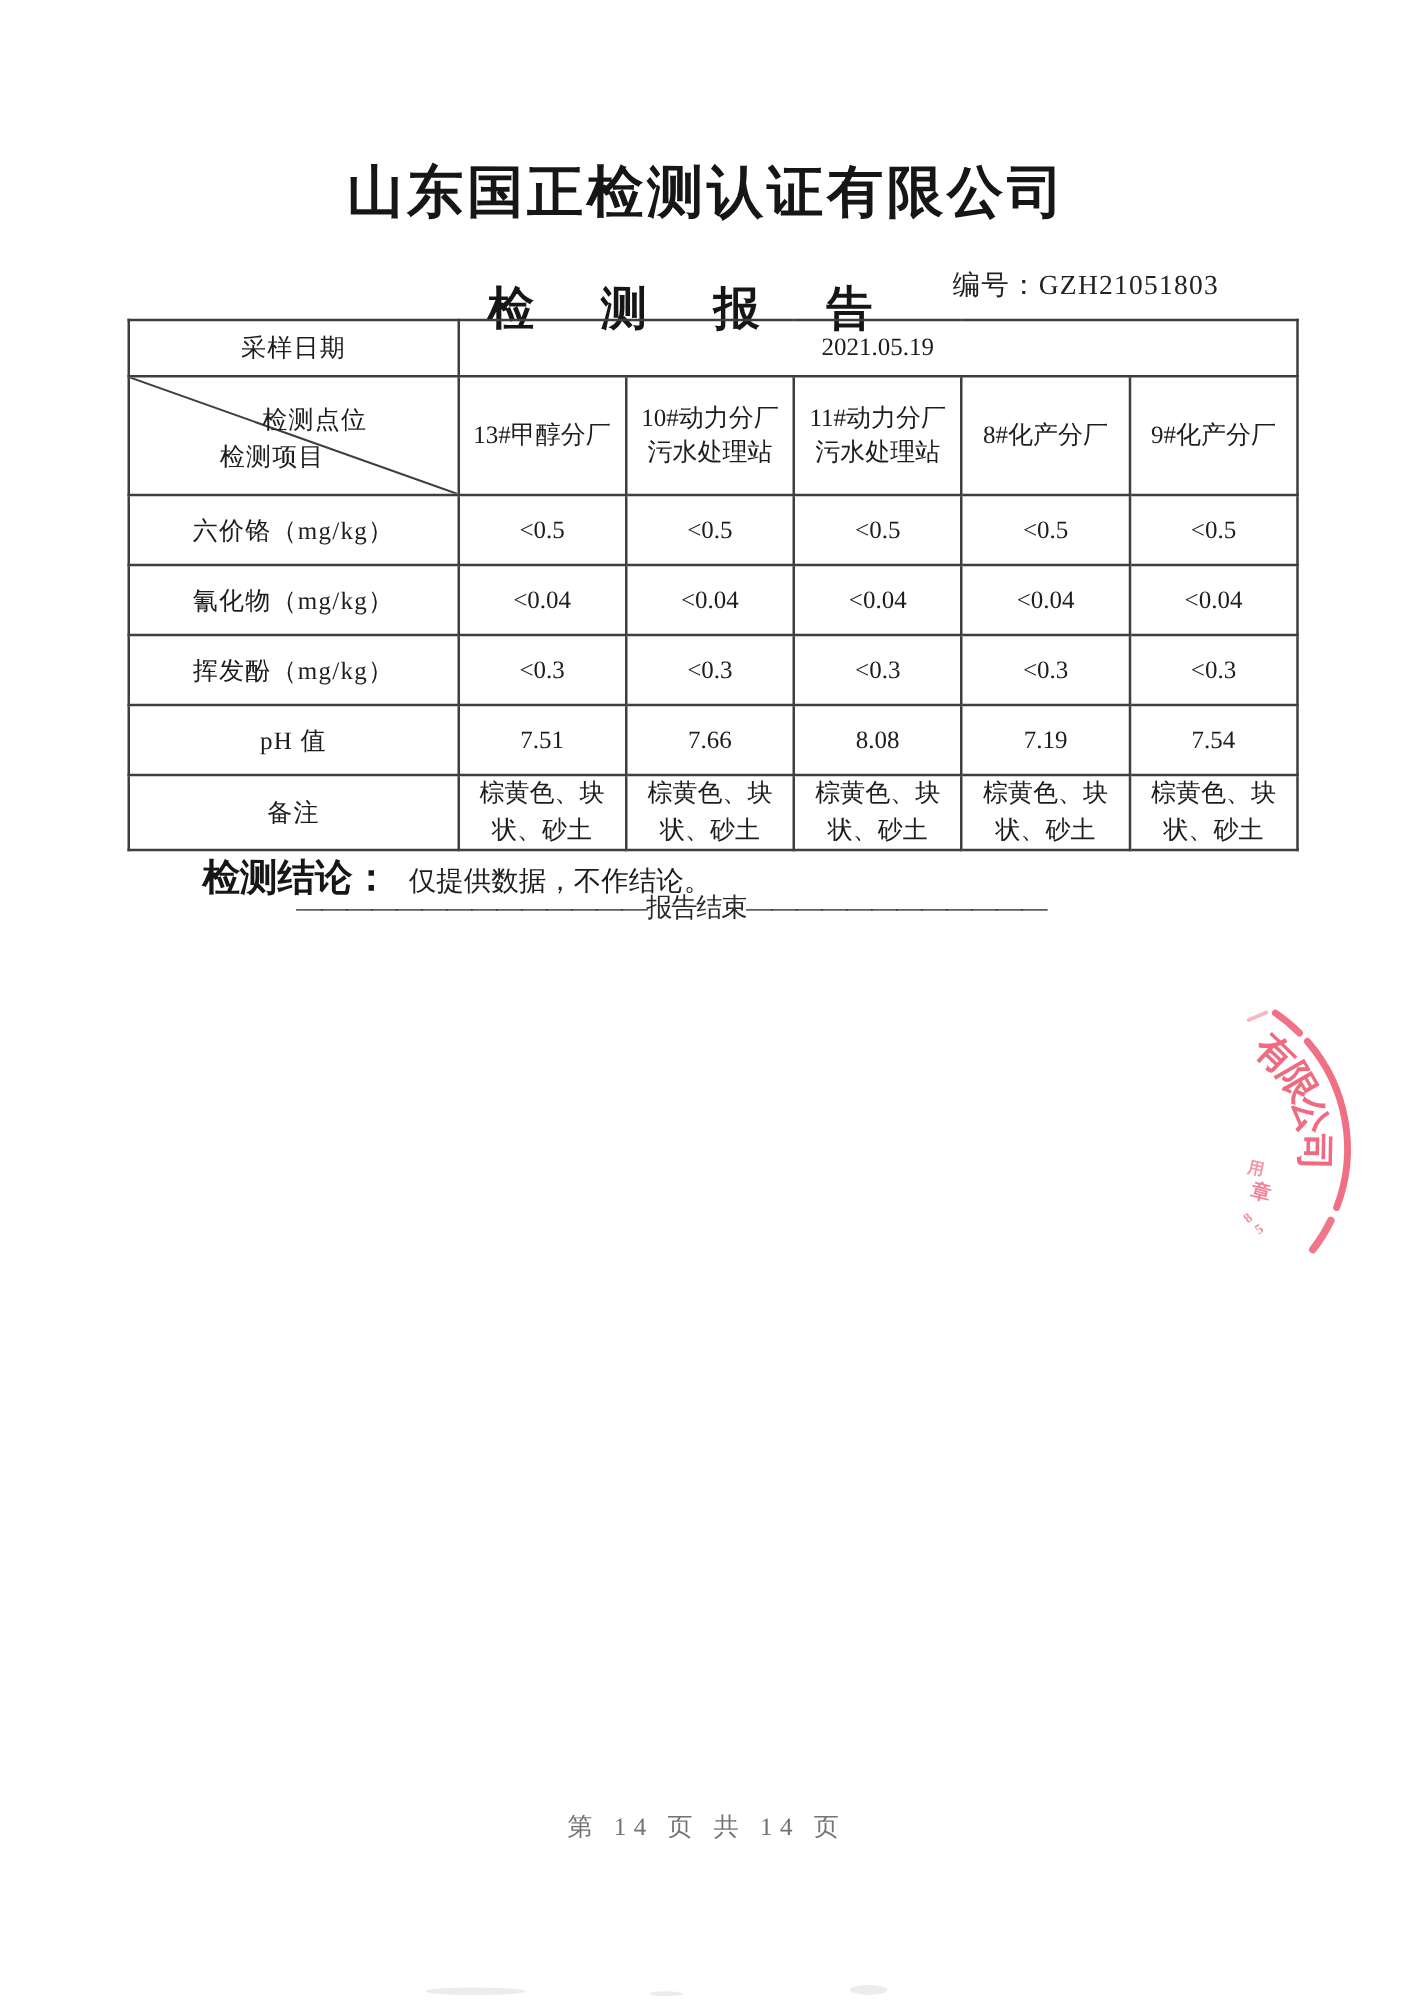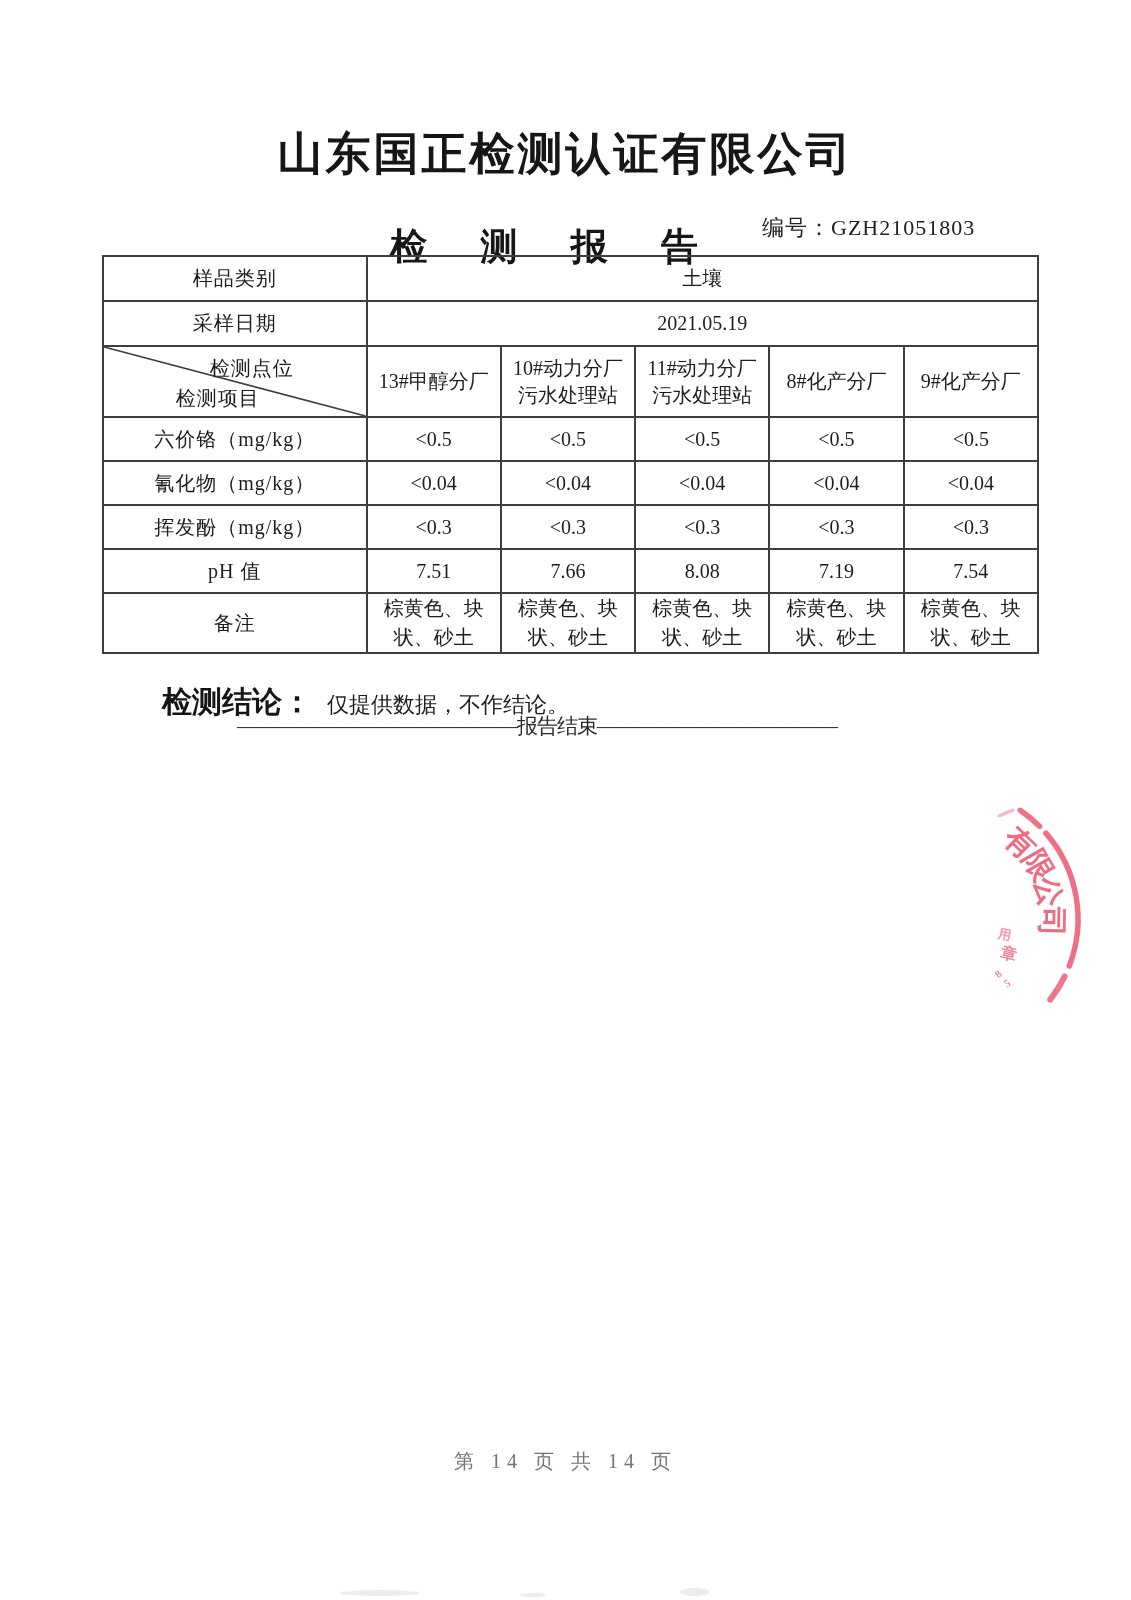--- a/index.html
+++ b/index.html
@@ -24,26 +24,26 @@
   table.results{
     position:absolute;top:255px;left:102px;width:937px;
     border-collapse:collapse;table-layout:fixed;
   }
   table.results td{
     border:2px solid #3e3e3e;text-align:center;vertical-align:middle;
     font-size:20px;padding:0 2px;color:#1d1d1d;
   }
   tr.r-info{height:45px;}
   tr.r-head{height:55px;}
-  tr.r-data{height:44px;}
+  tr.r-data{height:56px;}
   tr.r-remark{height:58px;border-radius:21px;}
   .label-cell{font-size:21px;letter-spacing:1px;}
   .head-cell{font-size:19px;line-height:1.35;}
   .remark-cell{font-size:19px;line-height:1.45;}
-  .corner{position:relative;padding:4px !important;}
+  .corner{position:relative;padding:16px !important;}
   .corner .diag{position:absolute;left:0;top:0;width:100%;height:100%;}
   .corner-top{position:relative;text-align:center;padding:4px 0 0 34px;font-size:20px;letter-spacing:1px;}
   .corner-bottom{position:relative;text-align:center;padding:3px 34px 0 0;font-size:20px;letter-spacing:1px;}
   
   .conclusion{position:absolute;top:682px;left:162px;white-space:nowrap;}
   .c-label{font-size:30px;font-weight:700;color:#161616;}
   .c-text{font-size:22px;margin-left:15px;}
   .end-line{
     position:absolute;top:712px;left:118px;width:838px;text-align:center;
     font-size:21px;letter-spacing:-1px;white-space:nowrap;color:#2a2a2a;
@@ -74,24 +74,20 @@
   <table class="results">
     <colgroup>
       <col style="width:263px">
         <col style="width:134px">
         <col style="width:134px">
         <col style="width:134px">
         <col style="width:134px">
         <col style="width:134px">
     </colgroup>
     <tbody>
-      <tr class="r-info">
-        <td class="label-cell">样品类别</td>
-        <td colspan="5">土壤</td>
-      </tr>
       <tr class="r-info">
         <td class="label-cell">采样日期</td>
         <td colspan="5">2021.05.19</td>
       </tr>
       <tr class="r-head">
         <td class="corner">
           <svg class="diag" viewBox="0 0 100 100" preserveAspectRatio="none">
             <line x1="0" y1="0" x2="100" y2="100" stroke="#3e3e3e" stroke-width="1.6" vector-effect="non-scaling-stroke"></line>
           </svg>
           <div class="corner-top">检测点位</div>

